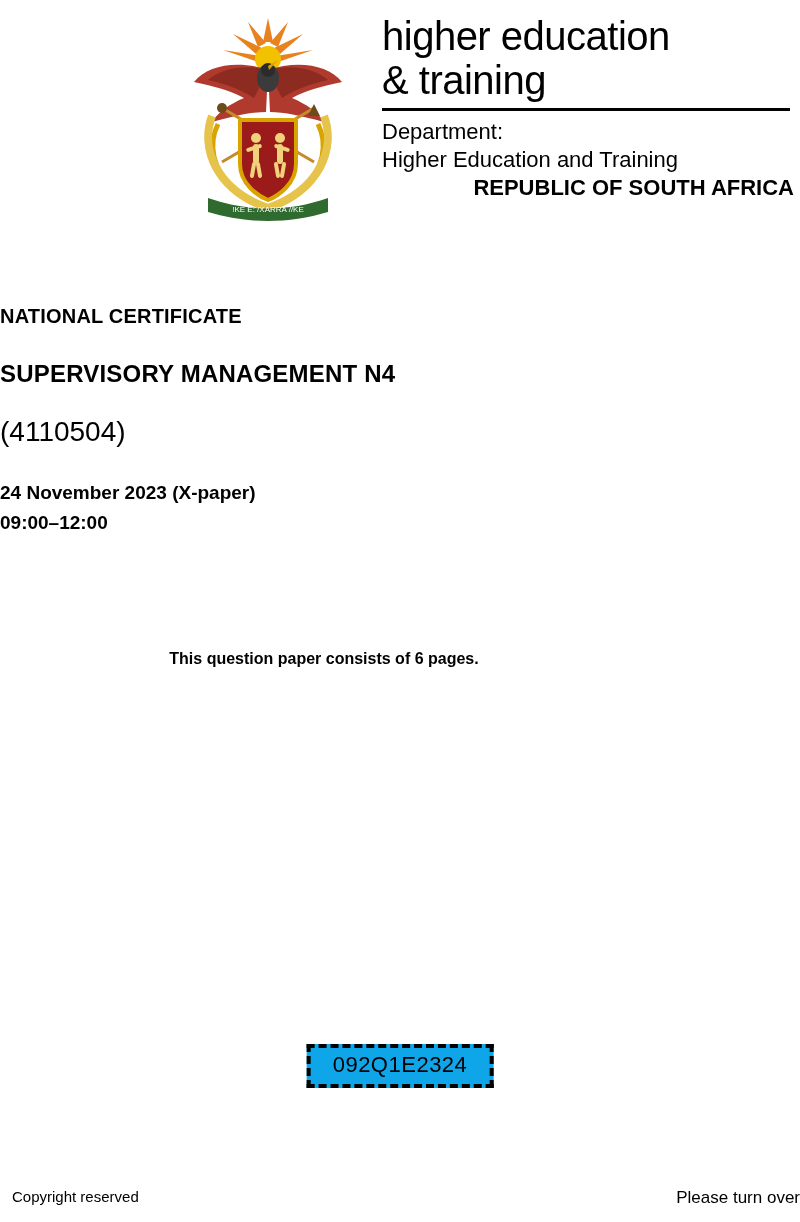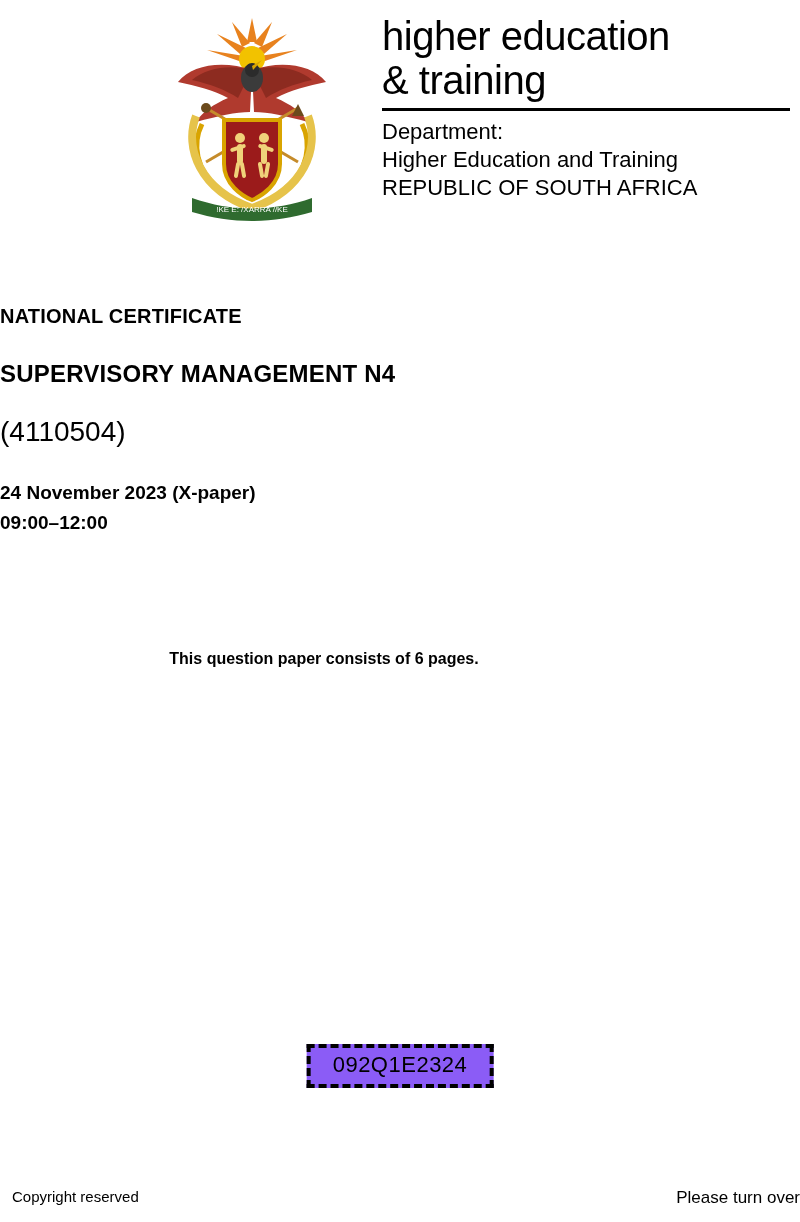--- a/index.html
+++ b/index.html
@@ -19,21 +19,21 @@
   
   .letterhead {
     position: absolute;
     top: 8px;
     left: 0;
     width: 800px;
     height: 230px;
   }
   .coat-of-arms {
     position: absolute;
-    left: 162px;
+    left: 178px;
     top: 4px;
     width: 180px;
     height: 218px;
   }
   .dept-block {
     position: absolute;
     left: 382px;
     top: 6px;
     width: 412px;
   }
@@ -63,21 +63,22 @@
     font-weight: 400;
   }
   .dept-sub-2 {
     font-size: 22px;
     line-height: 28px;
     font-weight: 400;
   }
   .dept-sub-3 {
     font-size: 22px;
     line-height: 28px;
-    font-weight: 400;
+    font-weight: 700;
+    text-align: right;
   }
 
   
   .title-block {
     position: absolute;
     top: 305px;
     left: 0;
     width: 800px;
     text-align: left;
   }
@@ -118,21 +119,21 @@
   .paper-code-box {
     position: absolute;
     top: 1044px;
     left: 50%;
     transform: translateX(-50%);
     border: 4px dashed #000;
     padding: 4px 22px 6px 22px;
     font-size: 22px;
     font-weight: 400;
     letter-spacing: 0.5px;
-    background: #8b5cf6;
+    background: #0ea5e9;
   }
 
   
   .footer {
     position: absolute;
     bottom: 10px;
     left: 8px;
     width: 800px;
     height: 24px;
   }

